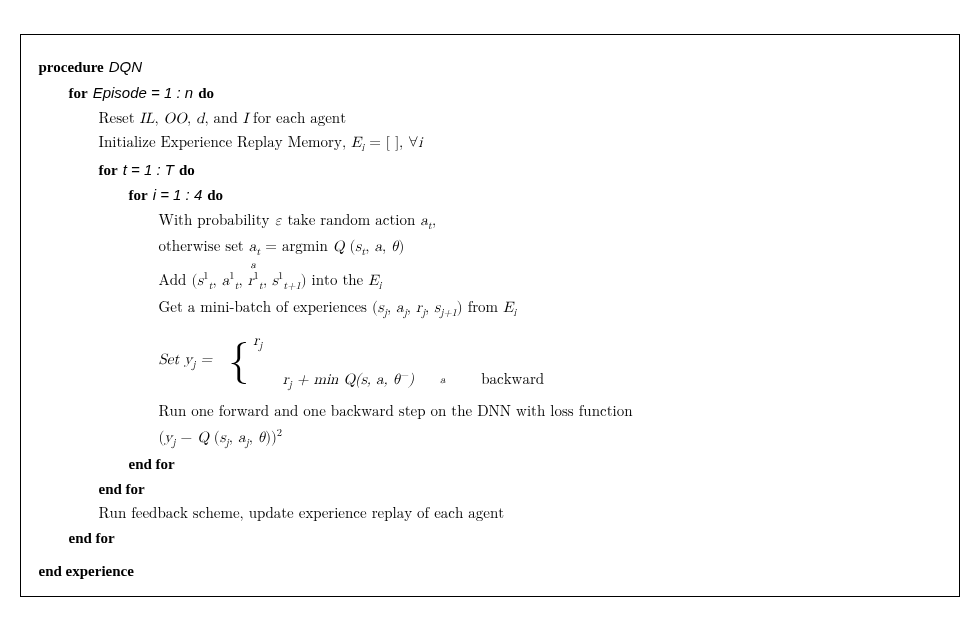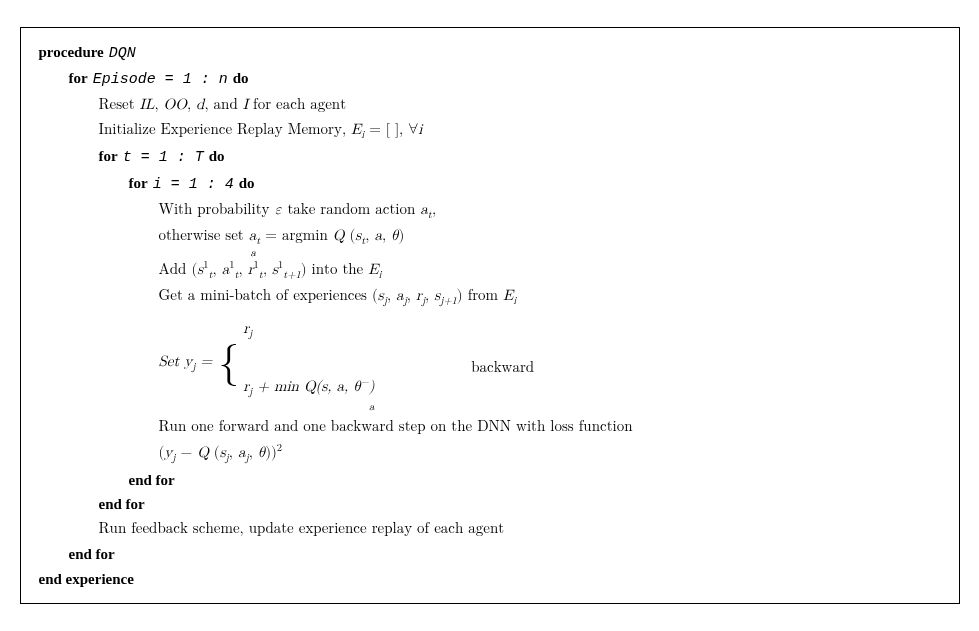--- a/index.html
+++ b/index.html
@@ -26,34 +26,34 @@
       background: #fff;
       line-height: 1.65;
     }
 
     .line {
       display: flex;
       align-items: baseline;
       white-space: nowrap;
     }
 
-    .indent-0 { padding-left: 0; }
+    .indent-0 { padding-left: 0; margin-top: 8px; }
     .indent-1 { padding-left: 2em; }
     .indent-2 { padding-left: 4em; }
     .indent-3 { padding-left: 6em; }
     .indent-4 { padding-left: 8em; }
 
     .kw {
       font-weight: bold;
       font-family: 'Computer Modern', Georgia, serif;
     }
 
     .math {
       font-style: italic;
-      font-family: Liberation Mono, monospace;
+      font-family: Liberation Sans, sans-serif;
       text-align: right;
     }
 
     .cases-container {
       display: inline-flex;
       align-items: center;
       vertical-align: middle;
       margin: 4px 0;
     }
 
@@ -90,21 +90,21 @@
     }
 
     .set-line {
       display: flex;
       align-items: center;
       padding-left: 8em;
       line-height: 2;
     }
 
     .set-label {
-      margin-right: 6px;
+      margin-right: 16px;
       font-style: italic;
     }
   </style>
 </head>
 <body>
 
 <div class="algorithm-box">
 
   <div class="line indent-0">
     <span class="kw">procedure</span>&nbsp;<span class="math">DQN</span>
@@ -154,21 +154,21 @@
   <div class="set-line">
     <span class="set-label">Set <em>y<sub>j</sub></em> =</span>
     <div class="cases-container">
       <span class="cases-brace">{</span>
       <div class="cases-rows">
         <div class="cases-row">
           <span class="cases-expr"><em>r<sub>j</sub></em></span>
         </div>
         <div class="cases-row">
           <span class="cases-expr">
-            <span style="display:inline-flex; flex-direction:column; align-items:flex-end;">
+            <span style="display:inline-flex; align-items:center;">
               <span style="font-size:0.72em; padding-left:2.4em; line-height:0.5;">&nbsp;</span>
               <span><em>r<sub>j</sub></em> + min <em>Q</em>(<em>s</em>, <em>a</em>, <em>θ</em><sup>−</sup>)</span>
               <span style="font-size:0.72em; padding-left:2.4em; line-height:0.8;"><em>a</em></span>
             </span>
           </span>
           <span class="cases-cond">backward</span>
         </div>
       </div>
     </div>
   </div>

